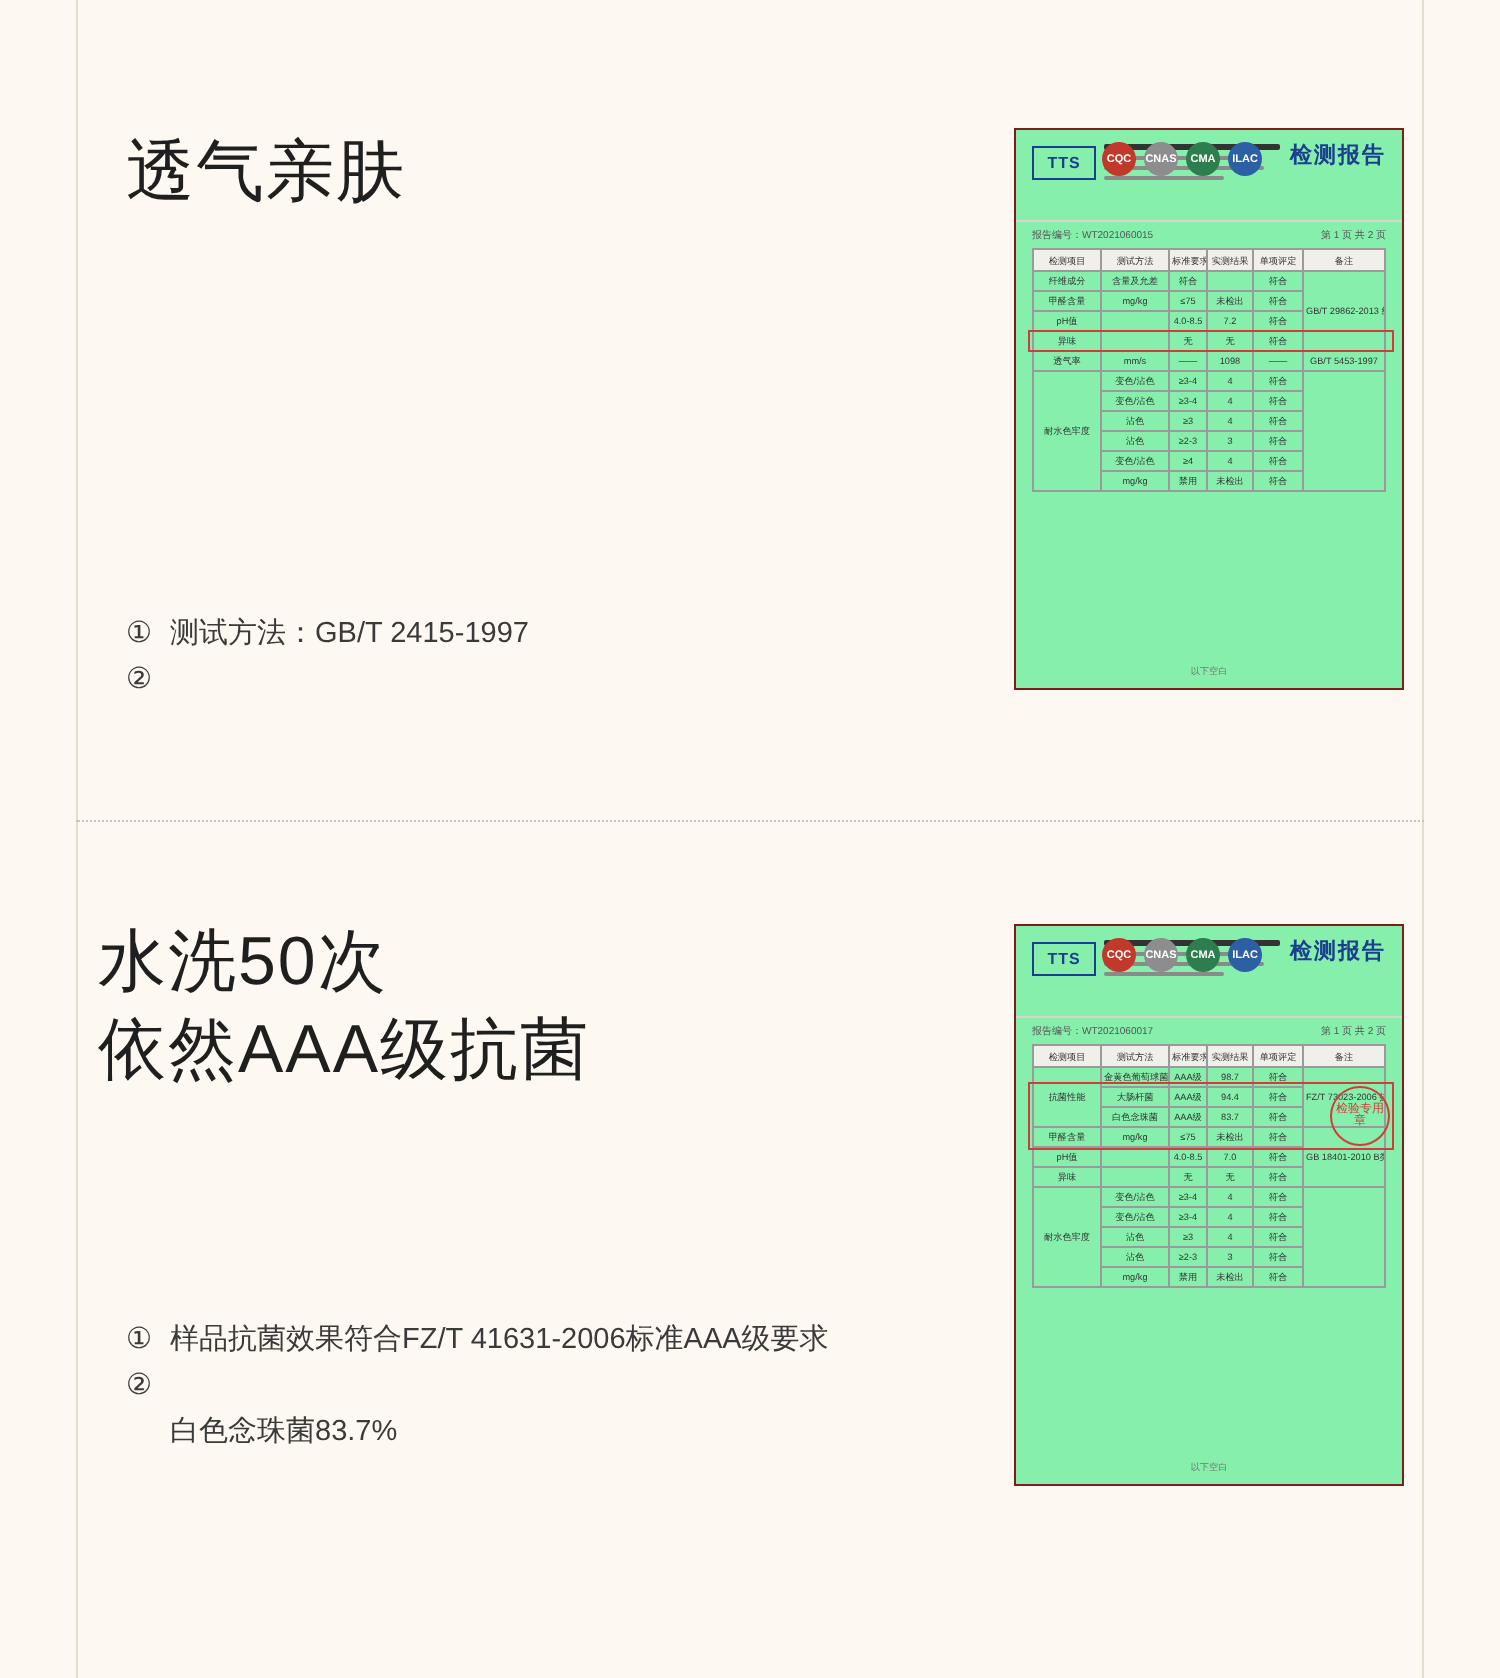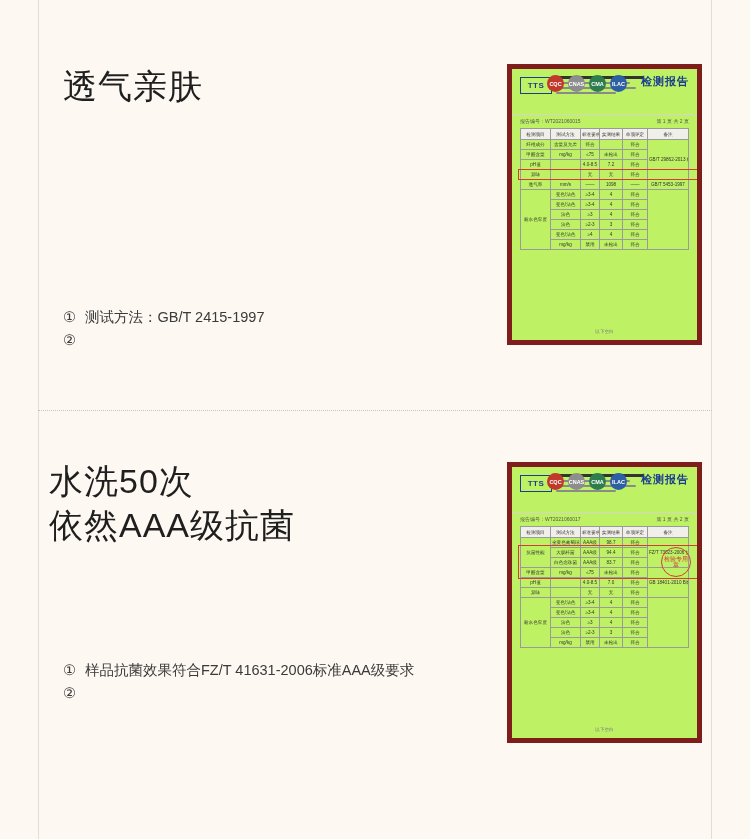--- a/index.html
+++ b/index.html
@@ -77,22 +77,22 @@
     position: absolute;
     left: 38px;
     right: 38px;
     height: 1px;
     border-top: 1px dotted #cfc4b4;
   }
 
   
   .cert {
     position: absolute;
-    background: #bef264;
-    border: 5px solid #7f1d1d;
+    background: #86efac;
+    border: 1px solid #7f1d1d;
     box-sizing: border-box;
     overflow: hidden;
   }
   .cert-head {
     position: relative;
     height: 46px;
     border-bottom: 1px solid #d8d3cb;
     box-sizing: border-box;
   }
   .logo-box {
@@ -371,20 +371,21 @@
 依然AAA级抗菌</div>
 
       <div class="notes" style="left:25px; top:248px;">
         <div class="note-row">
           <span class="note-num">①</span>
           <span>样品抗菌效果符合FZ/T 41631-2006标准AAA级要求</span>
         </div>
         <div class="note-row">
           <span class="note-num">②</span>
         </div>
+        <div class="note-sub">白色念珠菌83.7%</div>
       </div>
 
       <div class="cert" style="left:469px; top:51px; width:195px; height:281px;">
         <div class="cert-head">
           <div class="logo-box">TTS</div>
           <div class="head-lines">
             <div class="hl s1"></div>
             <div class="hl s2"></div>
             <div class="hl s3"></div>
             <div class="hl s4"></div>

